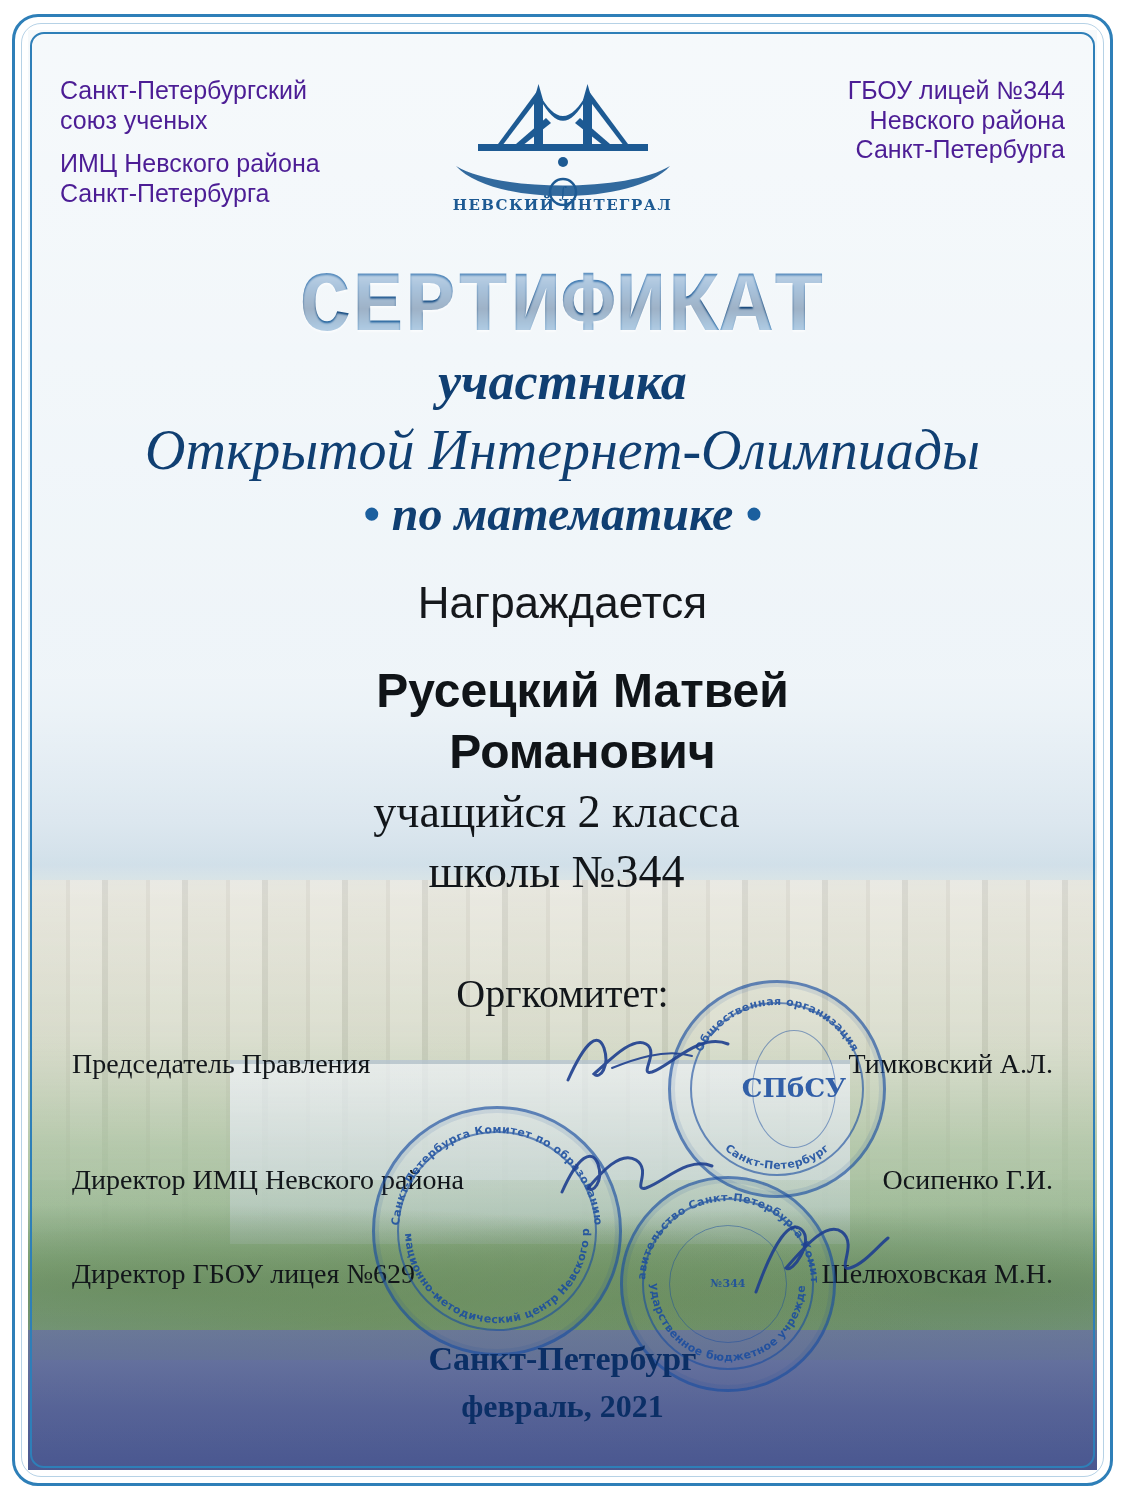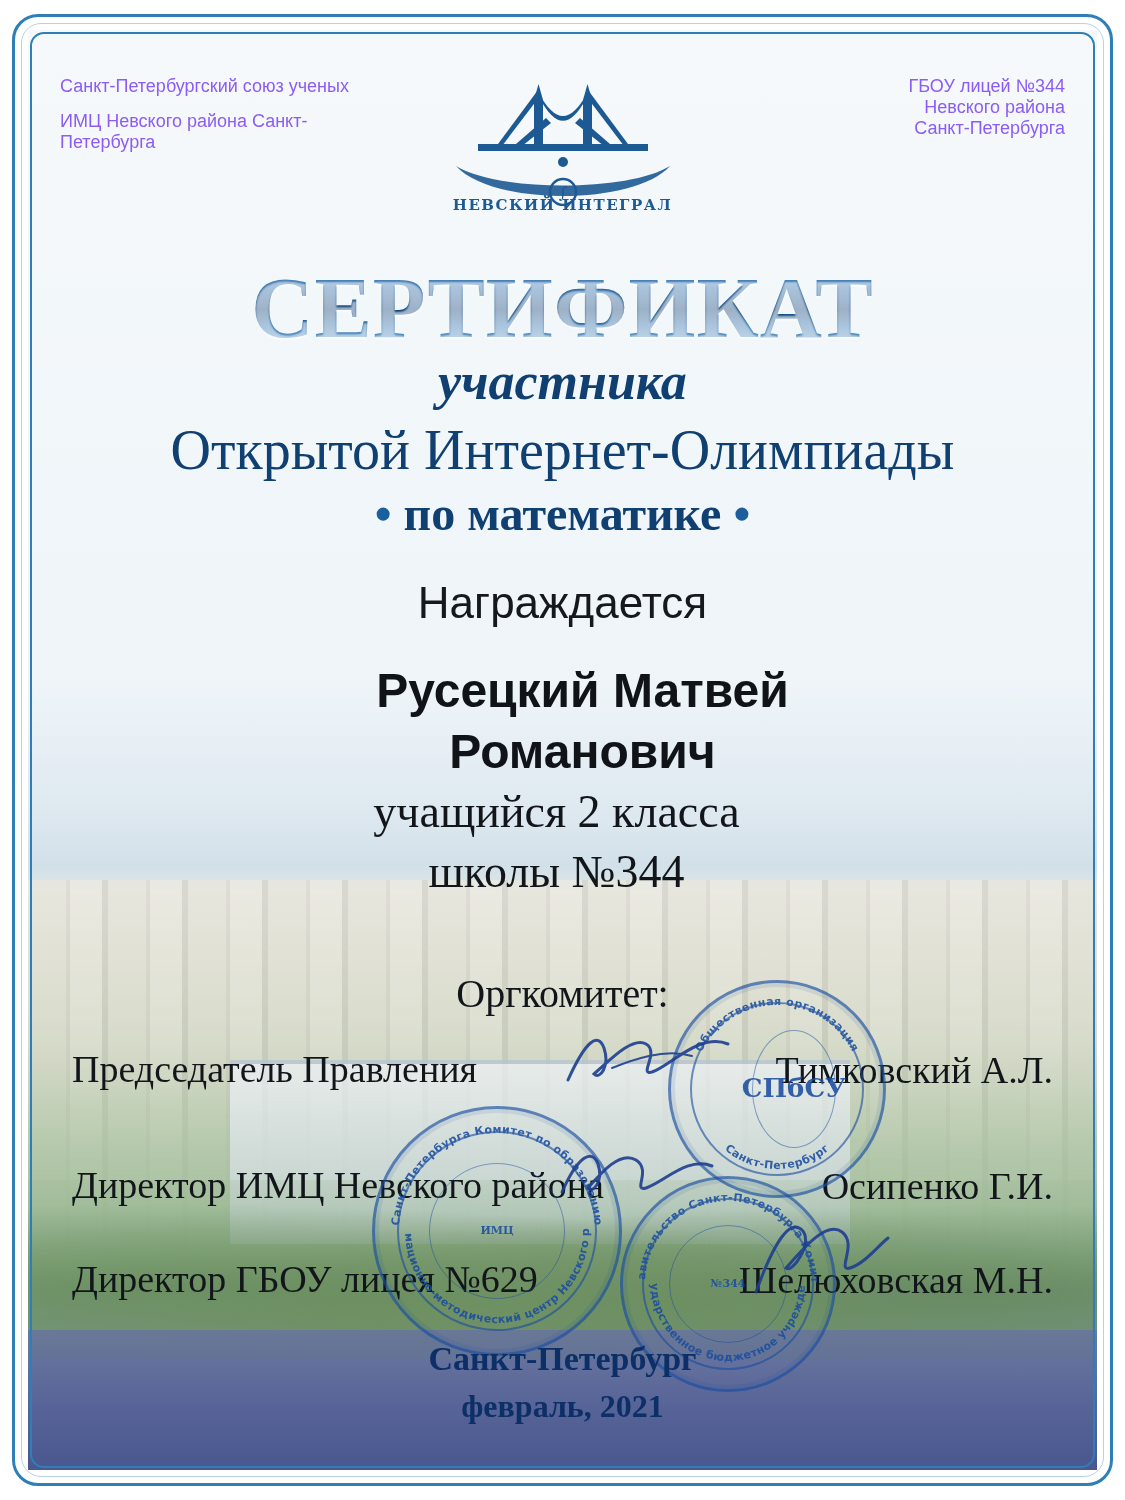--- a/index.html
+++ b/index.html
@@ -118,23 +118,23 @@
 
   
   .header {
     position: absolute;
     left: 60px; right: 60px; top: 76px;
     display: flex;
     justify-content: space-between;
     align-items: flex-start;
   }
   .org-left, .org-right {
-    font-size: 18px;
+    font-size: 25px;
     line-height: 1.18;
-    color: #8b5cf6;
+    color: #4c1d95;
     width: 310px;
   }
   .org-right { text-align: right; }
   .org-block { margin-bottom: 14px; }
 
   .logo {
     position: absolute;
     left: 50%;
     transform: translateX(-50%);
     top: 66px;
@@ -150,21 +150,21 @@
     letter-spacing: 1.5px;
     margin-top: -10px;
   }
 
   
   .title-main {
     position: absolute;
     left: 0; right: 0;
     top: 258px;
     text-align: center;
-    font-family: Liberation Serif, serif;
+    font-family: Liberation Mono, monospace;
     font-weight: bold;
     font-size: 86px;
     letter-spacing: 1px;
     color: #0d3f73;
     background: linear-gradient(to bottom, #8fb6d8 0%, #2a6aa8 30%, #0d3f73 52%, #2f74b0 70%, #a8c8e2 100%);
     -webkit-background-clip: text;
     background-clip: text;
     -webkit-text-fill-color: transparent;
     text-shadow: 0 2px 2px rgba(255,255,255,0.6);
   }
@@ -178,20 +178,21 @@
     font-weight: bold;
     font-size: 52px;
     color: #103f72;
   }
   .title-event {
     position: absolute;
     left: 0; right: 0;
     top: 418px;
     text-align: center;
     font-family: "Liberation Serif", serif;
+    font-style: italic;
     font-size: 56px;
     color: #103f72;
     line-height: 1.15;
   }
   .title-event .line2 {
     display: block;
     font-weight: bold;
     font-size: 48px;
     margin-top: 4px;
   }
@@ -239,21 +240,21 @@
     font-size: 40px;
     color: #12161a;
   }
   .sig-row {
     position: absolute;
     left: 72px; right: 72px;
     display: flex;
     justify-content: space-between;
     align-items: flex-start;
     font-family: "Liberation Serif", serif;
-    font-size: 38px;
+    font-size: 28px;
     color: #12161a;
   }
   .sig-row .role { line-height: 1.12; max-width: 560px; }
   .sig-row .name { white-space: nowrap; }
   #sig1 { top: 1048px; }
   #sig2 { top: 1164px; }
   #sig3 { top: 1258px; }
 
   
   .stamp {
@@ -448,21 +449,20 @@
     <div class="ring-text">
       <svg viewBox="0 0 244 244">
         <defs>
           <path id="arcTop2" d="M 24 122 A 98 98 0 0 1 220 122"></path>
           <path id="arcBot2" d="M 30 122 A 92 92 0 0 0 214 122"></path>
         </defs>
         <text><textPath href="#arcTop2" startOffset="50%" text-anchor="middle">Санкт-Петербурга Комитет по образованию</textPath></text>
         <text><textPath href="#arcBot2" startOffset="50%" text-anchor="middle">Информационно-методический центр Невского района</textPath></text>
       </svg>
     </div>
-    <div class="core">ИМЦ</div>
   </div>
 
   <div class="stamp" id="stamp-lyceum">
     <div class="inner-ring"></div>
     <div class="ring-text">
       <svg viewBox="0 0 210 210">
         <defs>
           <path id="arcTop3" d="M 22 105 A 83 83 0 0 1 188 105"></path>
           <path id="arcBot3" d="M 28 105 A 77 77 0 0 0 182 105"></path>
         </defs>

